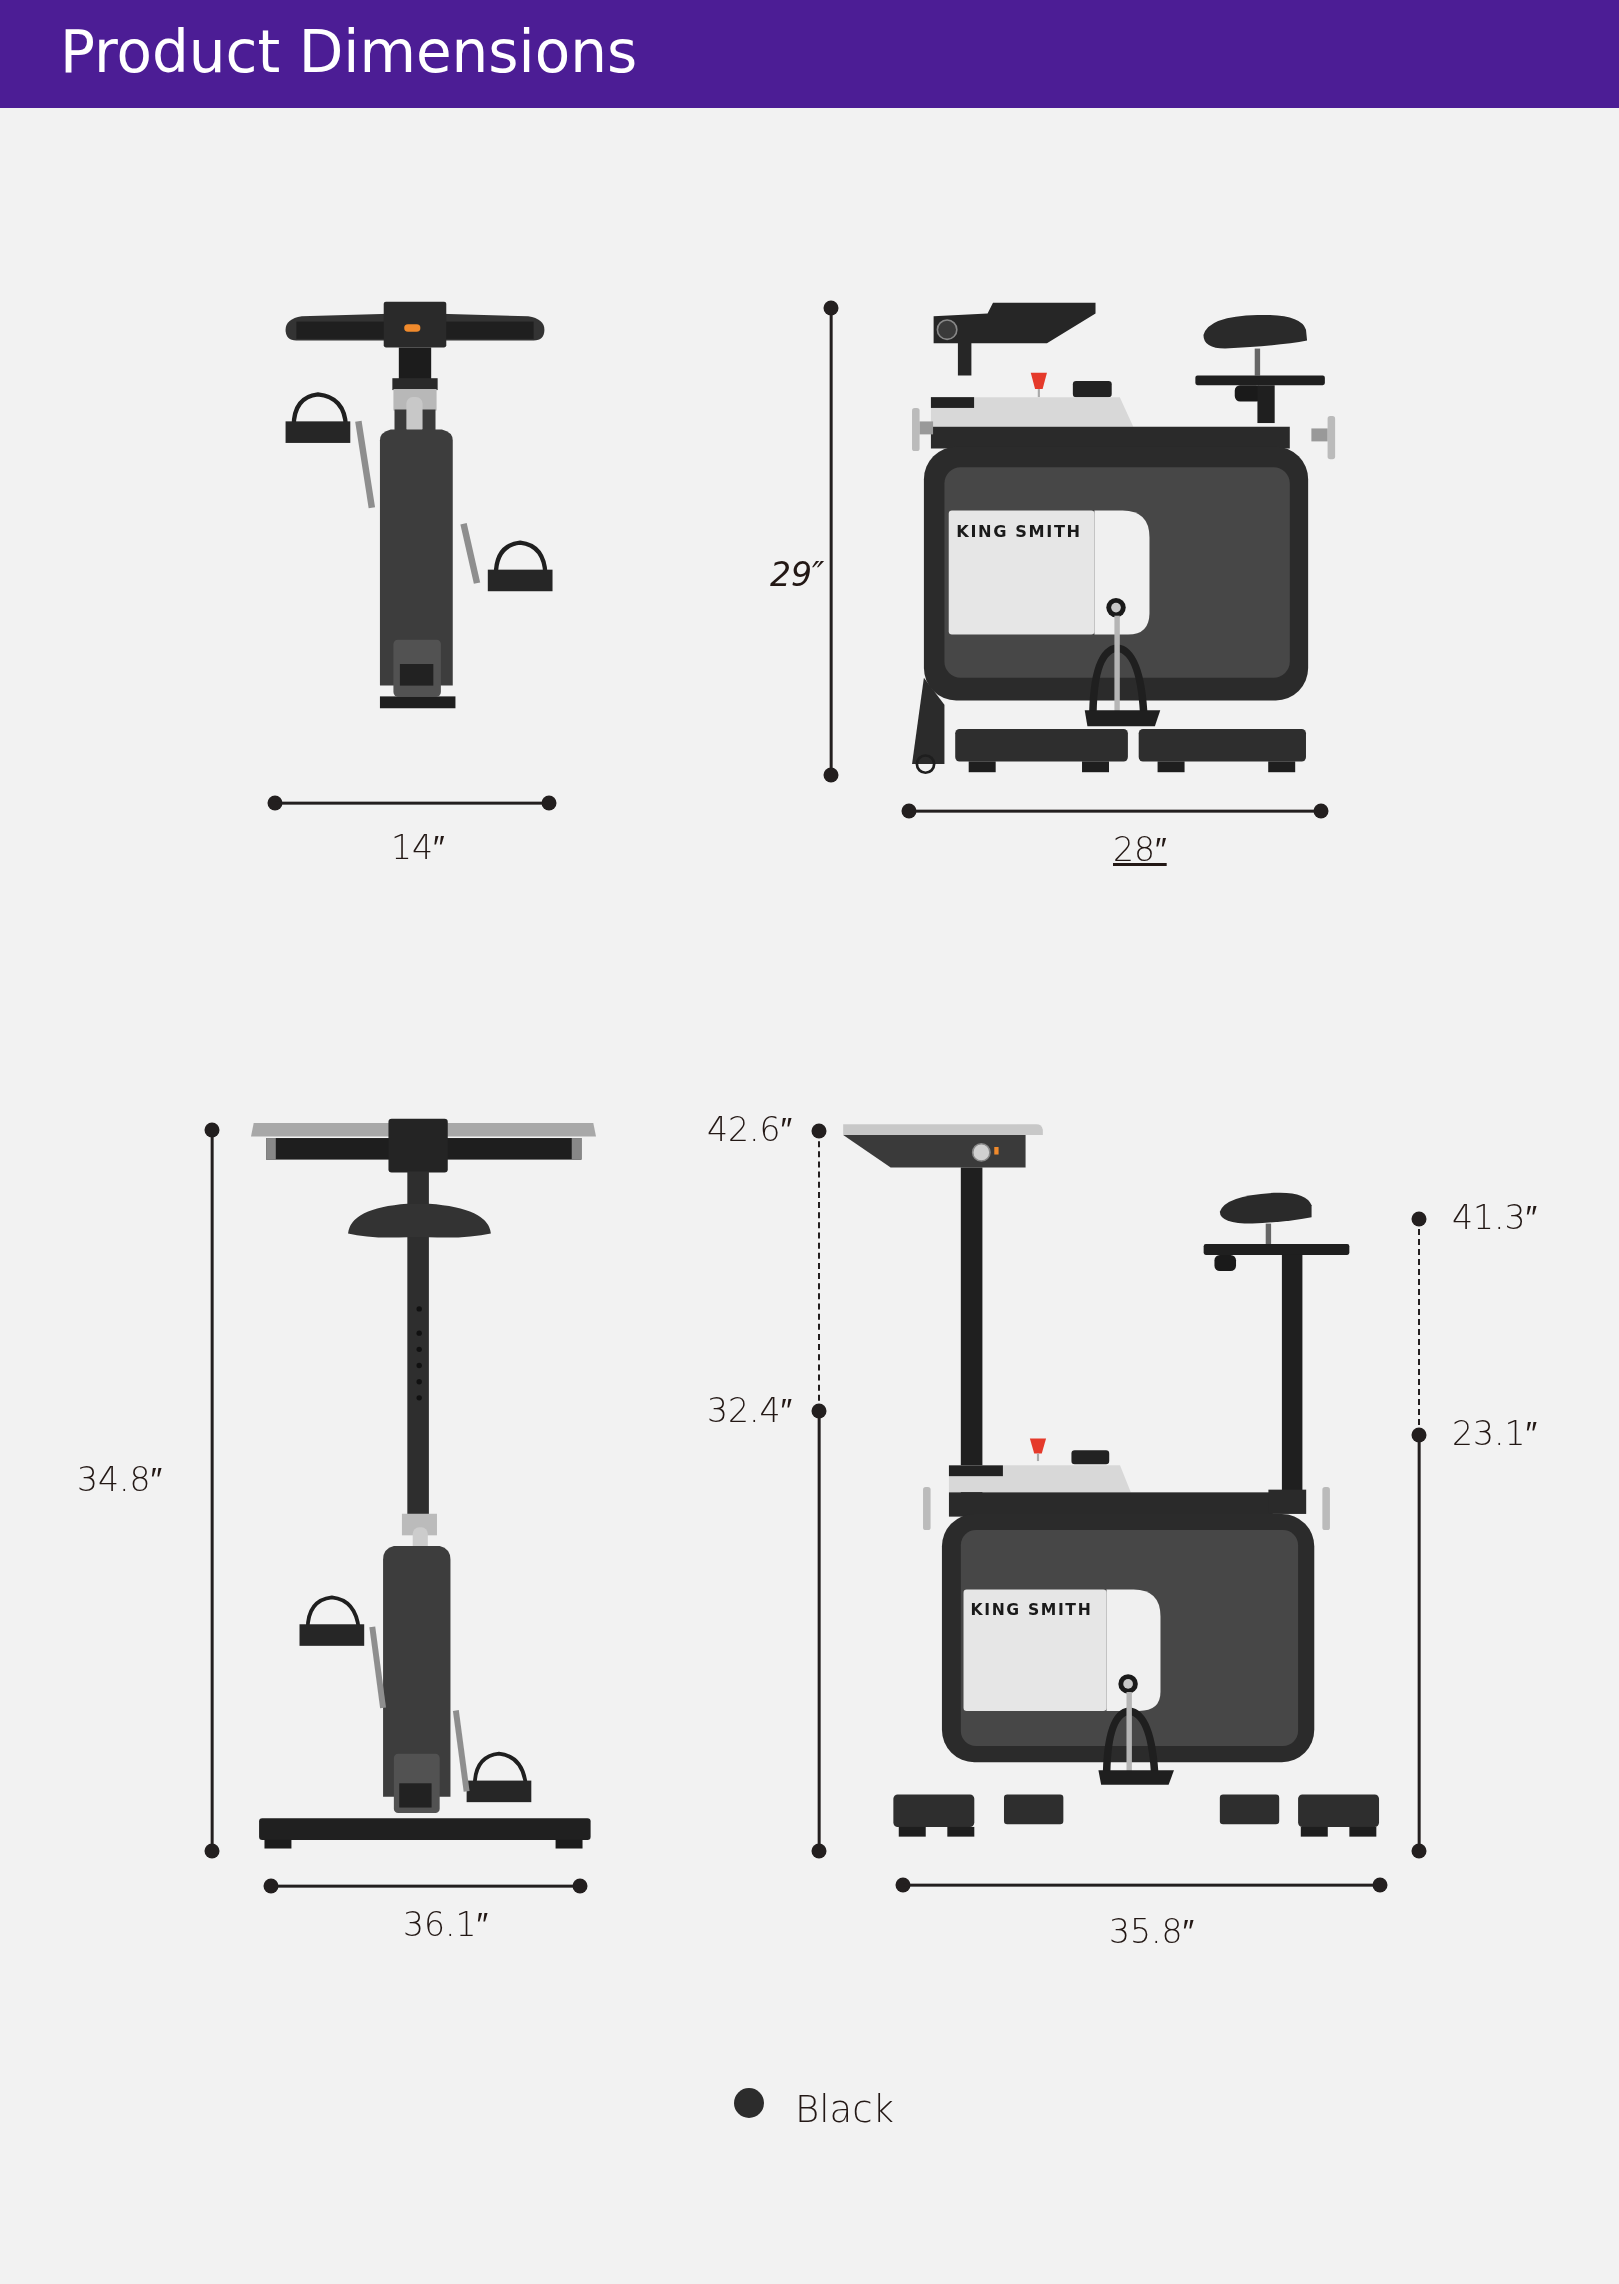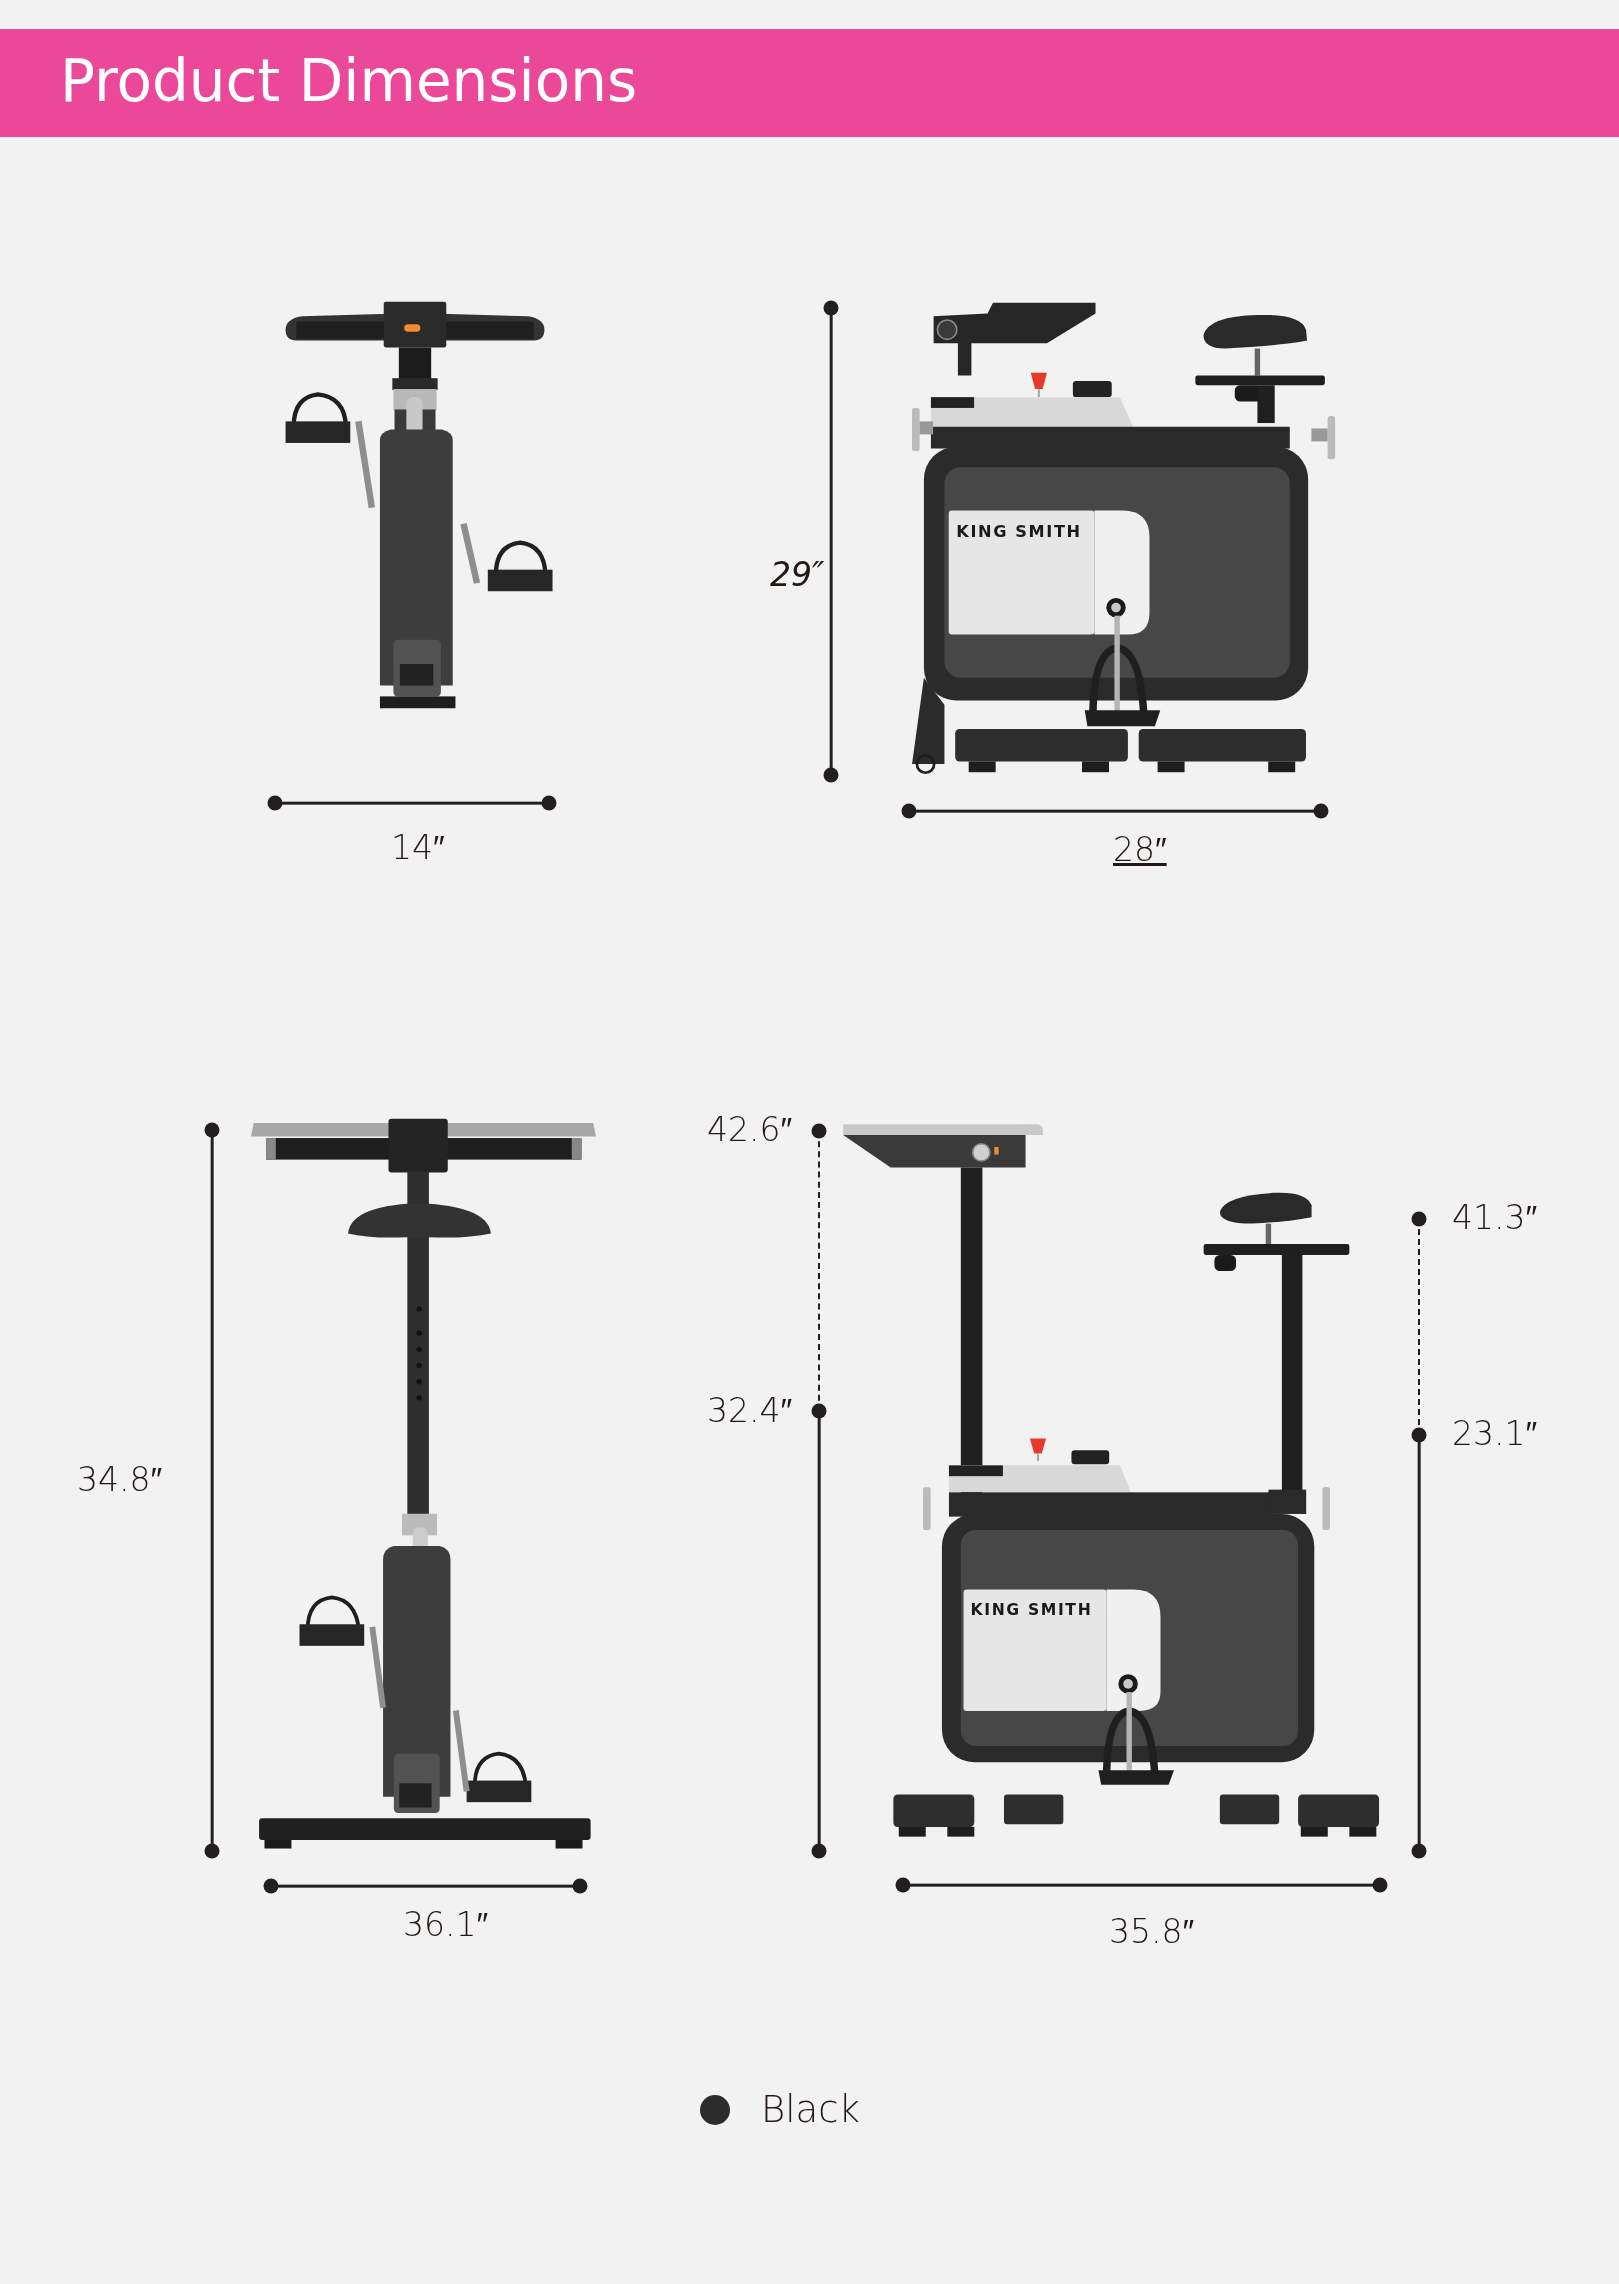--- a/index.html
+++ b/index.html
@@ -4,43 +4,42 @@
 <style>
   html, body { margin: 0; padding: 0; }
   body {
     width: 1619px; height: 2284px; position: relative; overflow: hidden;
     background: #f2f2f2;
     font-family: "DejaVu Sans", "Liberation Sans", sans-serif;
     color: #231815;
   }
   .header {
     position: absolute; left: 0; top: 0; width: 1619px; height: 108px;
-    background: #ec4899;
-    margin-top: 29px;
+    background: #4c1d95;
   }
   .header-title {
     position: absolute; left: 60px; top: 18.3px;
     font-size: 58px; font-weight: 400; color: #ffffff; letter-spacing: 0px;
     font-family: "DejaVu Sans", sans-serif;
   }
   .dim-label {
     position: absolute; font-size: 33px; font-weight: 300; color: #231815;
     white-space: nowrap; line-height: 1;
     font-family: "DejaVu Sans", sans-serif;
   }
   .dot {
     position: absolute; width: 15px; height: 15px; border-radius: 50%;
     background: #231f1f; transform: translate(-50%, -50%);
   }
   .hline { position: absolute; height: 2.7px; background: #231f1f; transform: translateY(-50%); }
   .vline { position: absolute; width: 2.7px; background: #231f1f; transform: translateX(-50%); }
   .vdash { position: absolute; width: 0; border-left: 2.2px dashed #231f1f; transform: translateX(-50%); }
   .view { position: absolute; }
   .view svg { display: block; width: 100%; height: 100%; }
-  .legend { position: absolute; left: 700px; top: 2088px; display: flex; align-items: center; }
+  .legend { position: absolute; left: 734px; top: 2088px; display: flex; }
   .legend-swatch { width: 30px; height: 30px; border-radius: 50%; background: #2c2c2c; margin-right: 31px; }
   .legend-label { font-size: 37px; font-weight: 300; color: #231815; }
   .brand-text { font-family: "DejaVu Sans", sans-serif; font-weight: 700; letter-spacing: 3px; }
 </style>
 </head>
 <body>
 
 <div class="header">
   <div class="header-title">Product Dimensions</div>
 </div>

